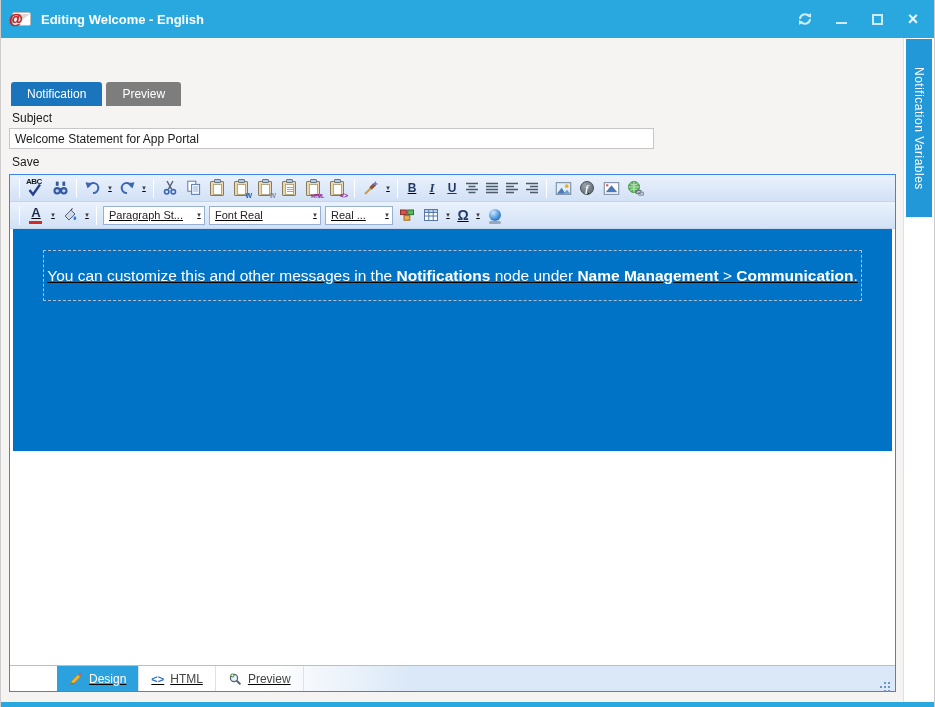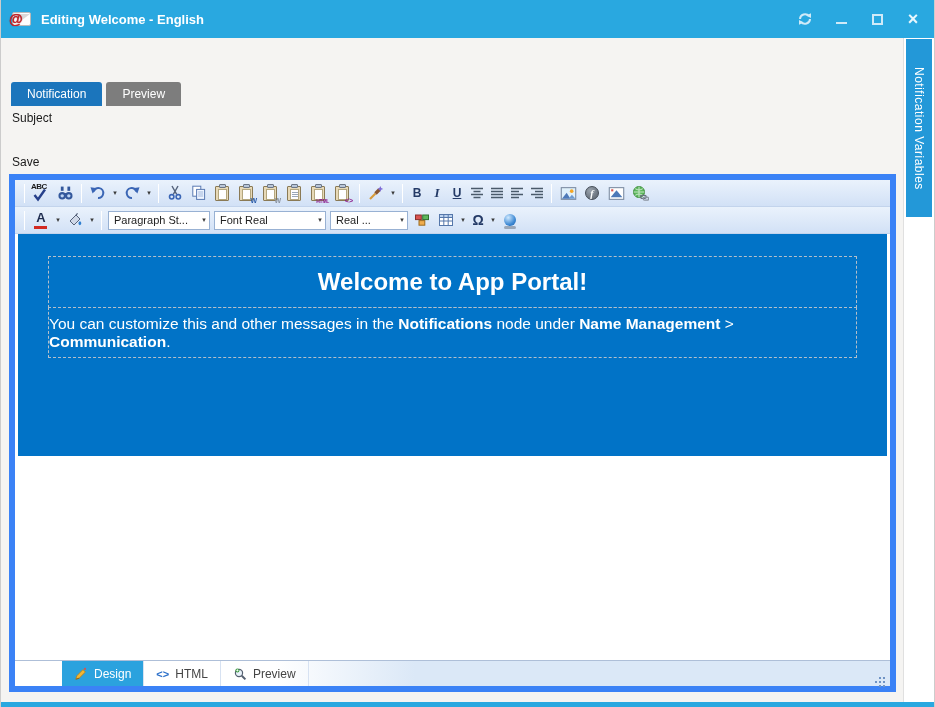--- a/index.html
+++ b/index.html
@@ -43,22 +43,22 @@
          border-radius:3px 3px 0 0; }
   .tab-active { background:#1b75bc; }
   .tab-inactive { background:#7d7d7d; }
 
   .field-label { position:absolute; left:10px; font-size:12px; color:#1a1a1a; }
   .subject-input { position:absolute; left:7px; top:90px; width:645px; height:21px; border:1px solid #c6c6c6;
                    background:#ffffff; font-size:12px; font-family:"Liberation Sans",sans-serif;
                    color:#1a1a1a; padding:0 5px; }
 
   
-  .editor { position:absolute; left:7px; top:136px; width:887px; height:518px; border:6px solid #3b82f6;
-            background:#15803d; display:flex; flex-direction:column; }
+  .editor { position:absolute; left:7px; top:136px; width:887px; height:518px; border:1px solid #3b82f6;
+            background:#15803d; display:flex; flex-direction:column;text-decoration:underline; }
   .tb-row { height:27px; background:linear-gradient(#eaf2fc,#d2e1f6); display:flex; align-items:center;
             padding-left:5px; flex:0 0 27px; border-bottom:1px solid #c3d4ec; }
   .ib { display:inline-flex; align-items:center; justify-content:center; width:24px; height:24px; position:relative; }
   .ib-n { width:20px; }
   .sep { width:1px; height:19px; background:#a9bedf; border-right:1px solid #ffffff; margin:0 4px; }
   .car { font-size:7px; color:#3a3a3a; width:10px; text-align:center; }
 
   .g-spell { position:relative; width:22px; height:22px; }
   .g-spell .abc { position:absolute; left:1px; top:0; font-size:8px; font-weight:bold; color:#1a1a1a; letter-spacing:-0.5px; }
   .g-spell svg { position:absolute; left:3px; top:6px; }
@@ -157,20 +157,21 @@
 
   <div class="content">
 
 
     <div class="tabs-row">
       <div class="tab tab-active">Notification</div>
       <div class="tab tab-inactive">Preview</div>
     </div>
 
     <div class="field-label" style="top:73px;">Subject</div>
+    <input class="subject-input" type="text" value="Welcome Statement for App Portal" style="">
 
     <div class="field-label" style="top:117px;">Save</div>
 
     <div class="editor">
 
       <div class="tb-row">
         <div class="sep"></div>
 
         <div class="ib">
           <div class="g-spell">
@@ -376,21 +377,21 @@
         <div class="sep"></div>
 
         <div class="dd" style="width:102px;">
           <span>Paragraph St...</span>
             <span class="car">▾</span>
         </div>
         <div class="dd" style="width:112px;">
           <span>Font Real</span>
             <span class="car">▾</span>
         </div>
-        <div class="dd" style="width:78px;">
+        <div class="dd" style="width:68px;">
           <span>Real ...</span>
             <span class="car">▾</span>
         </div>
 
         <div class="ib">
           <svg width="16" height="16" viewBox="0 0 16 16">
             <rect x="1.5" y="3" width="5.8" height="4.6" fill="#d9534f" stroke="#8a2f2c"></rect>
             <rect x="8.7" y="3" width="5.8" height="4.6" fill="#5cb85c" stroke="#2f6f2f"></rect>
             <rect x="5" y="8.6" width="5.8" height="4.6" fill="#f0ad4e" stroke="#9c6b1e"></rect>
           </svg>
@@ -411,23 +412,20 @@
         <span class="car">▾</span>
 
         <div class="ib">
           <div class="sphere"></div>
           <div class="sphere-base"></div>
         </div>
       </div>
 
       <div class="canvas">
         <div class="blue-block">
-          <div class="dash-box box-head">
-            <div class="hero-h1">Welcome to App Portal!</div>
-          </div>
           <div class="dash-box box-para">
             <div class="hero-p"><span>You can customize this and other messages in the </span><b>Notifications</b><span> node under </span><b>Name Management</b><span> &gt; </span><b>Communication</b><span>.</span></div>
           </div>
         </div>
       </div>
 
       <div class="modes">
         <div class="mtab mtab-active">
           <svg width="14" height="14" viewBox="0 0 14 14">
             <path d="M1.8 12.2 l1 -3.4 6.2 -6.2 2.4 2.4 -6.2 6.2 z" fill="#f2b632" stroke="#b07d1e" stroke-width="0.8"></path>

